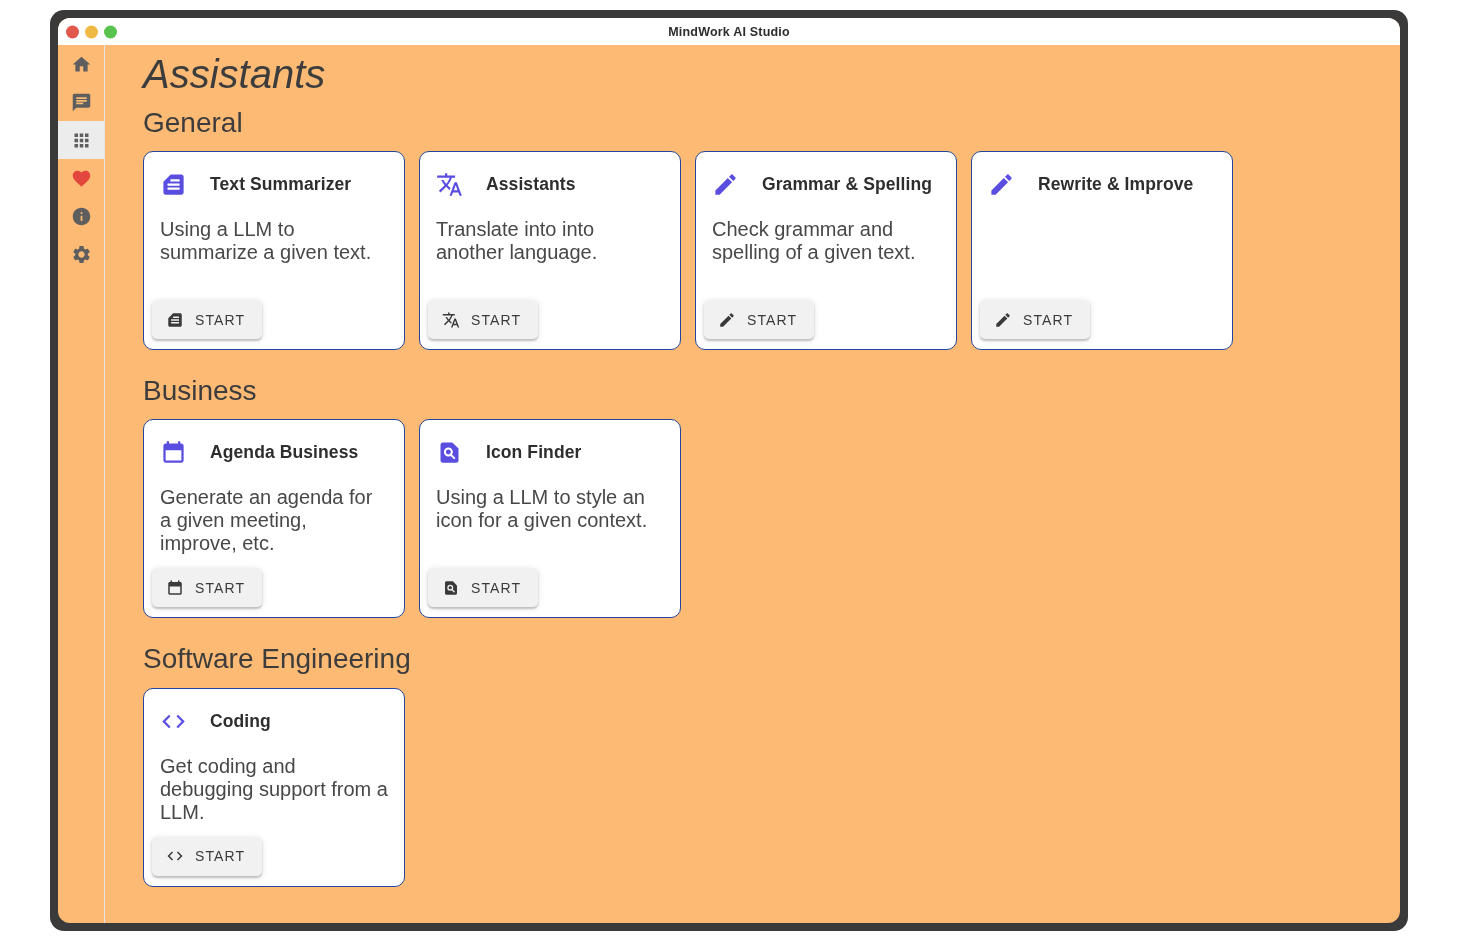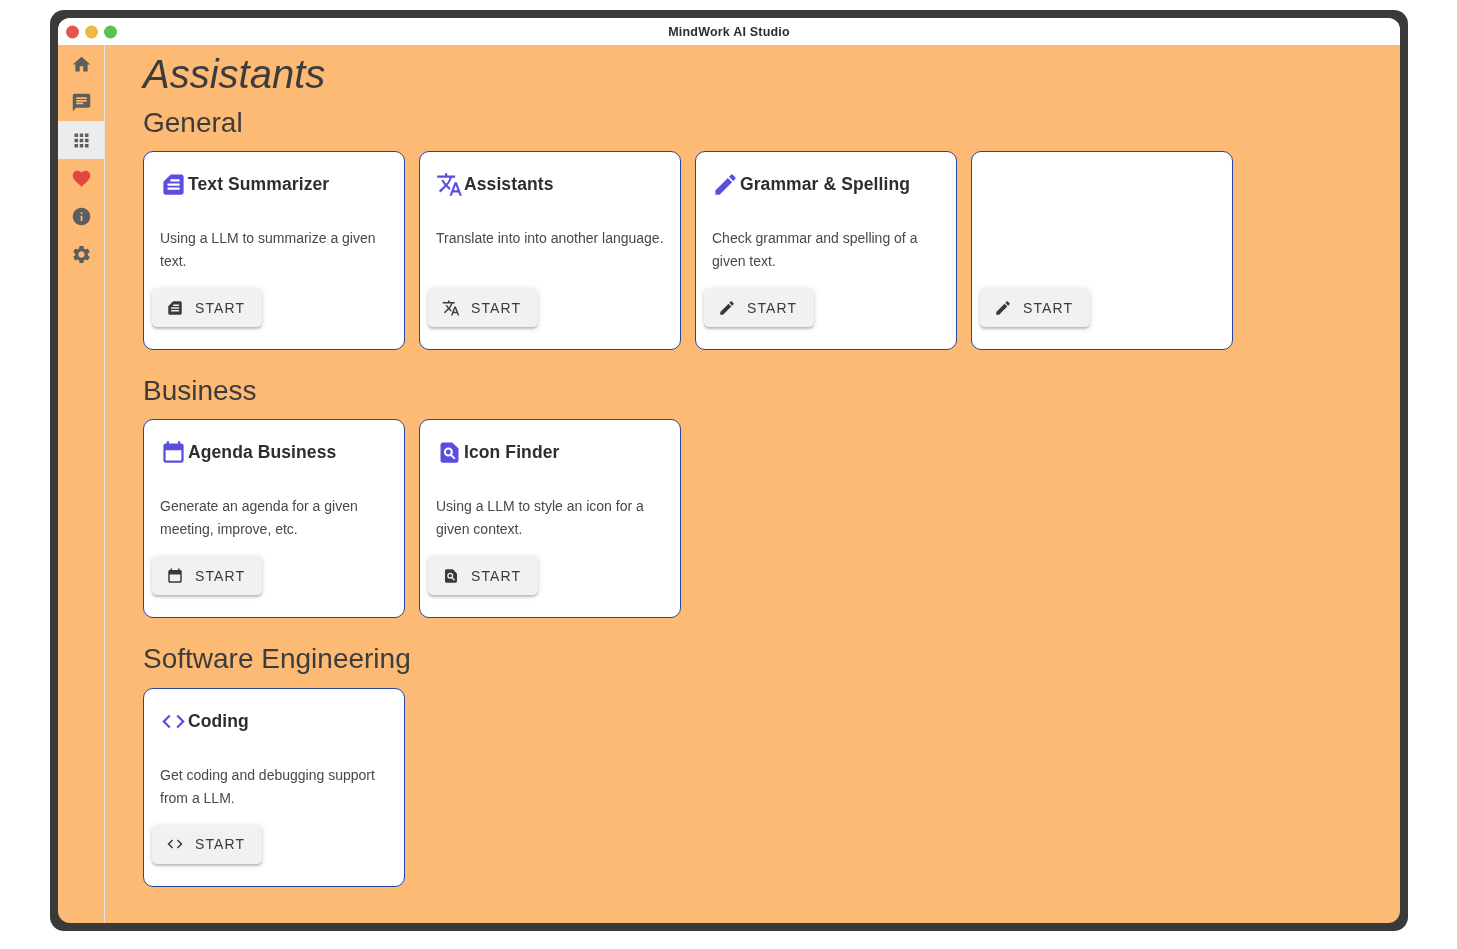--- a/index.html
+++ b/index.html
@@ -27,26 +27,26 @@
   .side-icon { width:21px; height:21px; color:#5e5e5e; }
   .main { flex:1; padding:6px 20px 0 38px; overflow:hidden; }
   .page-title { font-size:40px; font-weight:400; color:#3c3c3c; margin:0 0 10px; line-height:1.15;font-style:italic; }
   .section { margin-bottom:25px; }
   .section-heading { font-size:28px; font-weight:400; color:#3c3c3c; margin:0 0 12px; line-height:1.15; }
   .cards { display:flex; gap:14px; }
   .card {
     width:262px; height:199px; background:#fff; position:relative;
     border:1.5px solid var(--card-border,#24469e); border-radius:10px; padding:19px 16px;
   }
-  .card-header { display:flex; align-items:center; gap:1px; }
+  .card-header { display:flex; align-items:center; gap:23px; }
   .card-icon { width:27px; height:27px; color:var(--accent,#5a4ee0); --ko:#fff; flex:0 0 27px; }
   .card-title { font-size:17.5px; font-weight:600; color:#2e2e2e; letter-spacing:.1px; }
-  .card-desc { margin-top:29px; font-size:14px; line-height:23px; color:#484848; max-width:232px; }
+  .card-desc { margin-top:20px; font-size:20px; line-height:23px; color:#484848; max-width:232px; }
   .start-btn {
-    position:absolute; left:8px; bottom:22px; height:39px;
+    position:absolute; left:8px; bottom:10px; height:39px;
     display:flex; align-items:center; gap:11px; padding:0 17px 0 14px;
     background:#f1f1f1; border:none; border-radius:5px; cursor:pointer;
     font-family:inherit; font-size:14px; font-weight:500; letter-spacing:1.1px; color:#3a3a3a;
     box-shadow:0 2px 2px rgba(0,0,0,.2), 0 1px 6px rgba(0,0,0,.12);
   }
   .btn-icon { width:18px; height:18px; color:#3a3a3a; --ko:#f1f1f1; flex:0 0 18px; }
 </style>
 </head>
 <body>
 
@@ -144,20 +144,26 @@
                   </div>
                   <div class="card-desc">Check grammar and spelling of a given text.</div>
                   <button class="start-btn">
                     <svg class="btn-icon" viewBox="0 0 24 24" fill="currentColor">
                       <path d="M3 17.25V21h3.75L17.81 9.94l-3.75-3.75L3 17.25zM20.71 7.04c.39-.39.39-1.02 0-1.41l-2.34-2.34c-.39-.39-1.02-.39-1.41 0l-1.83 1.83 3.75 3.75 1.83-1.83z"></path>
                     </svg>
                     <span>START</span>
                   </button>
                 </div>
                 <div class="card">
+                  <div class="card-header">
+                    <svg class="card-icon" viewBox="0 0 24 24" fill="currentColor">
+                      <path d="M3 17.25V21h3.75L17.81 9.94l-3.75-3.75L3 17.25zM20.71 7.04c.39-.39.39-1.02 0-1.41l-2.34-2.34c-.39-.39-1.02-.39-1.41 0l-1.83 1.83 3.75 3.75 1.83-1.83z"></path>
+                    </svg>
+                    <div class="card-title">Rewrite &amp; Improve</div>
+                  </div>
                   <button class="start-btn">
                     <svg class="btn-icon" viewBox="0 0 24 24" fill="currentColor">
                       <path d="M3 17.25V21h3.75L17.81 9.94l-3.75-3.75L3 17.25zM20.71 7.04c.39-.39.39-1.02 0-1.41l-2.34-2.34c-.39-.39-1.02-.39-1.41 0l-1.83 1.83 3.75 3.75 1.83-1.83z"></path>
                     </svg>
                     <span>START</span>
                   </button>
                 </div>
               </div>
             </section>
             <section class="section">

